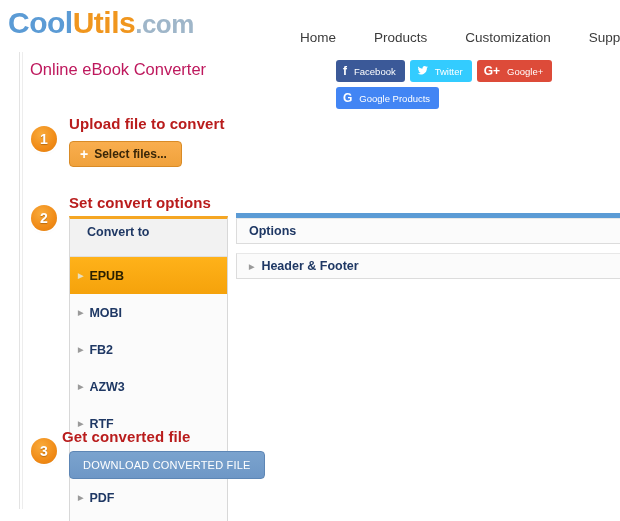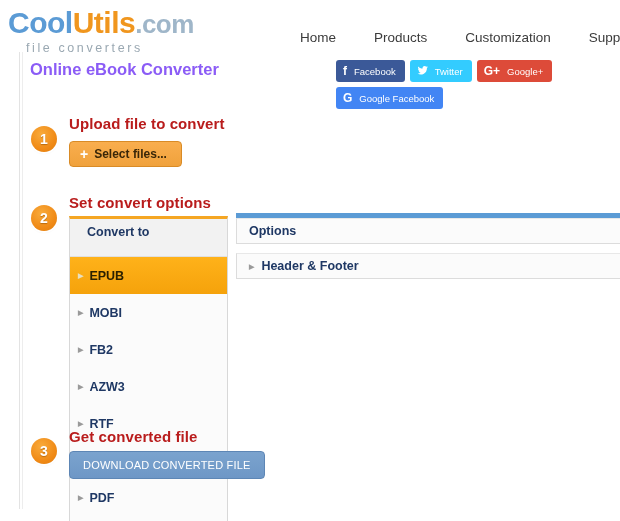--- a/index.html
+++ b/index.html
@@ -103,22 +103,22 @@
     position: absolute;
     left: 22px; top: 52px;
     width: 1px; height: 457px;
     background: #ededed;
   }
 
   .page-title {
     position: absolute;
     left: 30px; top: 60px;
     font-size: 16.5px;
-    color: #8b5cf6;
-    font-weight: bold;
+    color: #be185d;
+    font-weight: normal;
   }
 
   .step-circle {
     position: absolute;
     width: 26px; height: 26px;
     border-radius: 50%;
     background: radial-gradient(circle at 40% 32%, #f9ab3c 0%, #f08a16 62%, #e07c0c 100%);
     box-shadow: 0 0 0 2px #ffffff, 0 1px 2px rgba(0,0,0,0.18);
     color: #fff;
     font-size: 14px;
@@ -260,21 +260,20 @@
     cursor: pointer;
   }
 </style>
 </head>
 <body>
 
 <div class="header">
 
   <div class="logo">
     <div class="logo-main"><span class="logo-cool">Cool</span><span class="logo-utils">Utils</span><span class="logo-com">.com</span></div>
-    <div class="logo-sub">file converters</div>
   </div>
 
   <div class="nav">
     <a href="#">Home</a><a href="#">Products</a><a href="#">Customization</a><a href="#">Suppo</a>
   </div>
 </div>
 
 <div class="social">
   <div class="sbtn sbtn-facebook">
     <span class="sglyph">f</span>
@@ -284,21 +283,21 @@
       <svg width="11" height="9" viewBox="0 0 24 20" aria-hidden="true">
           <path fill="#ffffff" d="M24 2.4c-.9.4-1.8.7-2.8.8 1-.6 1.8-1.6 2.2-2.7-.9.6-2 1-3.1 1.2C19.4.6 18.2 0 16.8 0c-2.6 0-4.7 2.1-4.7 4.7 0 .4 0 .7.1 1.1C8.3 5.6 4.9 3.8 2.6.9c-.4.7-.6 1.5-.6 2.4 0 1.6.8 3 2.1 3.9-.8 0-1.5-.2-2.1-.6v.1c0 2.3 1.6 4.2 3.8 4.6-.4.1-.8.2-1.2.2-.3 0-.6 0-.9-.1.6 1.9 2.3 3.2 4.4 3.3-1.6 1.3-3.6 2-5.8 2-.4 0-.8 0-1.1-.1 2.1 1.3 4.6 2.1 7.2 2.1 8.7 0 13.4-7.2 13.4-13.4v-.6c1-.7 1.8-1.5 2.4-2.4z"></path>
         </svg>
     </span>
     <span>Twitter</span>
   </div><div class="sbtn sbtn-googleplus">
     <span class="sglyph">G+</span>
     <span>Google+</span>
   </div><div class="sbtn sbtn-googlebookmark">
     <span class="sglyph">G</span>
-    <span>Google Facebook</span>
+    <span>Google Products</span>
   </div>
 </div>
 
 <div class="vrail"></div>
 <div class="vrail2"></div>
 
 <div class="page-title">Online eBook Converter</div>
 
 <div class="step-circle" style="left:31px; top:126px;">1</div>
 <div class="step-heading" style="left:69px; top:115px;">Upload file to convert</div>
@@ -351,16 +350,16 @@
     <span>Options</span>
   </div>
   <div class="acc-gap"></div>
   <div class="acc-item">
     <span class="arrow">▶</span>
     <span>Header &amp; Footer</span>
   </div>
 </div>
 
 <div class="step-circle" style="left:31px; top:438px;">3</div>
-<div class="step-heading" style="left:69px; top:428px;">Get converted file</div>
+<div class="step-heading" style="left:62px; top:428px;">Get converted file</div>
 <div class="download-btn">
   <span>DOWNLOAD CONVERTED FILE</span>
 </div>
 
 </body></html>

